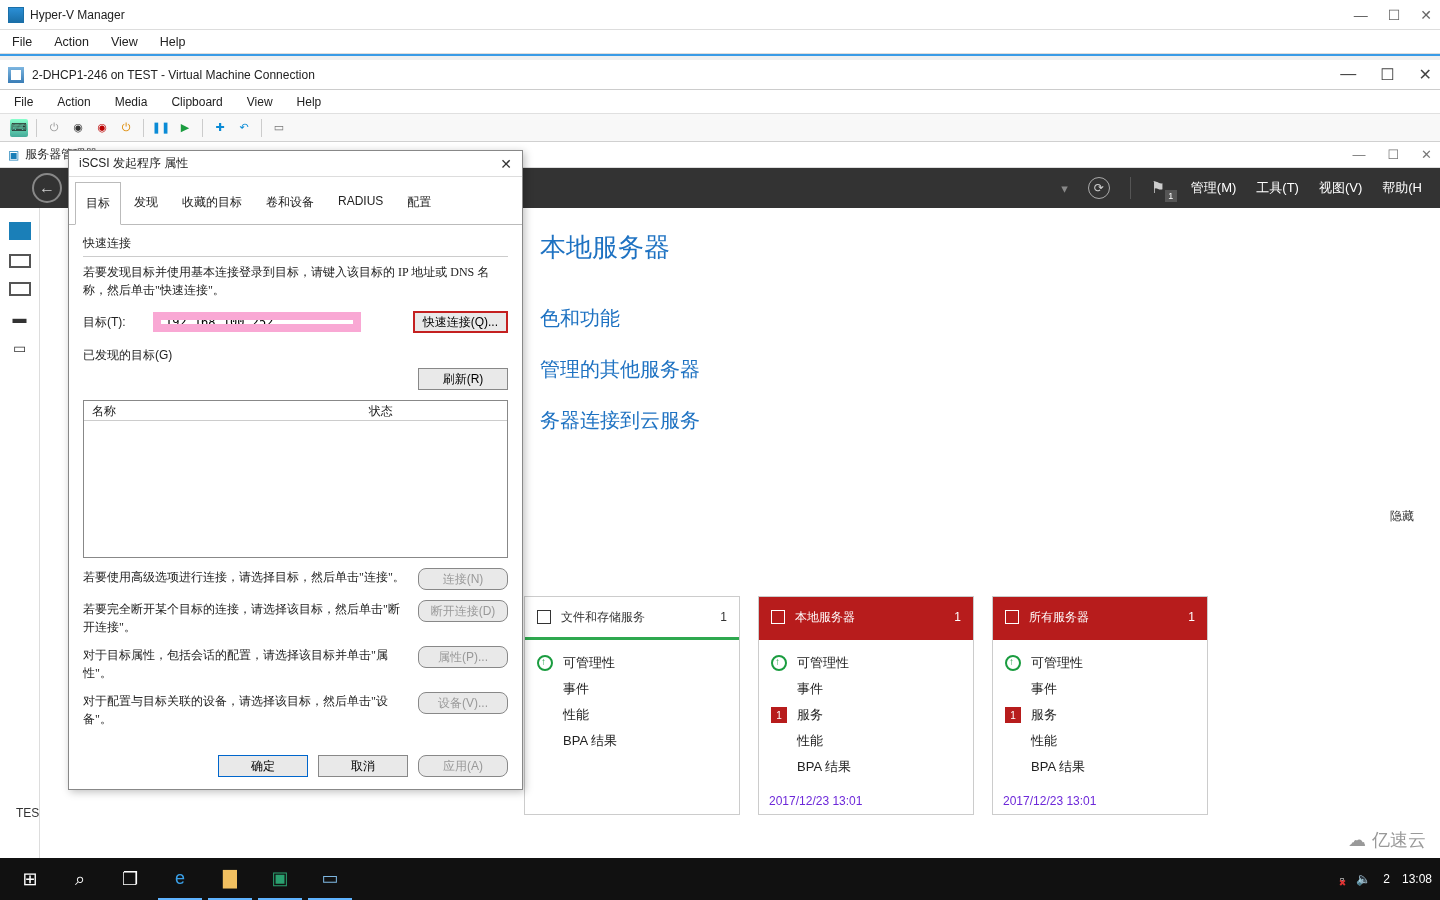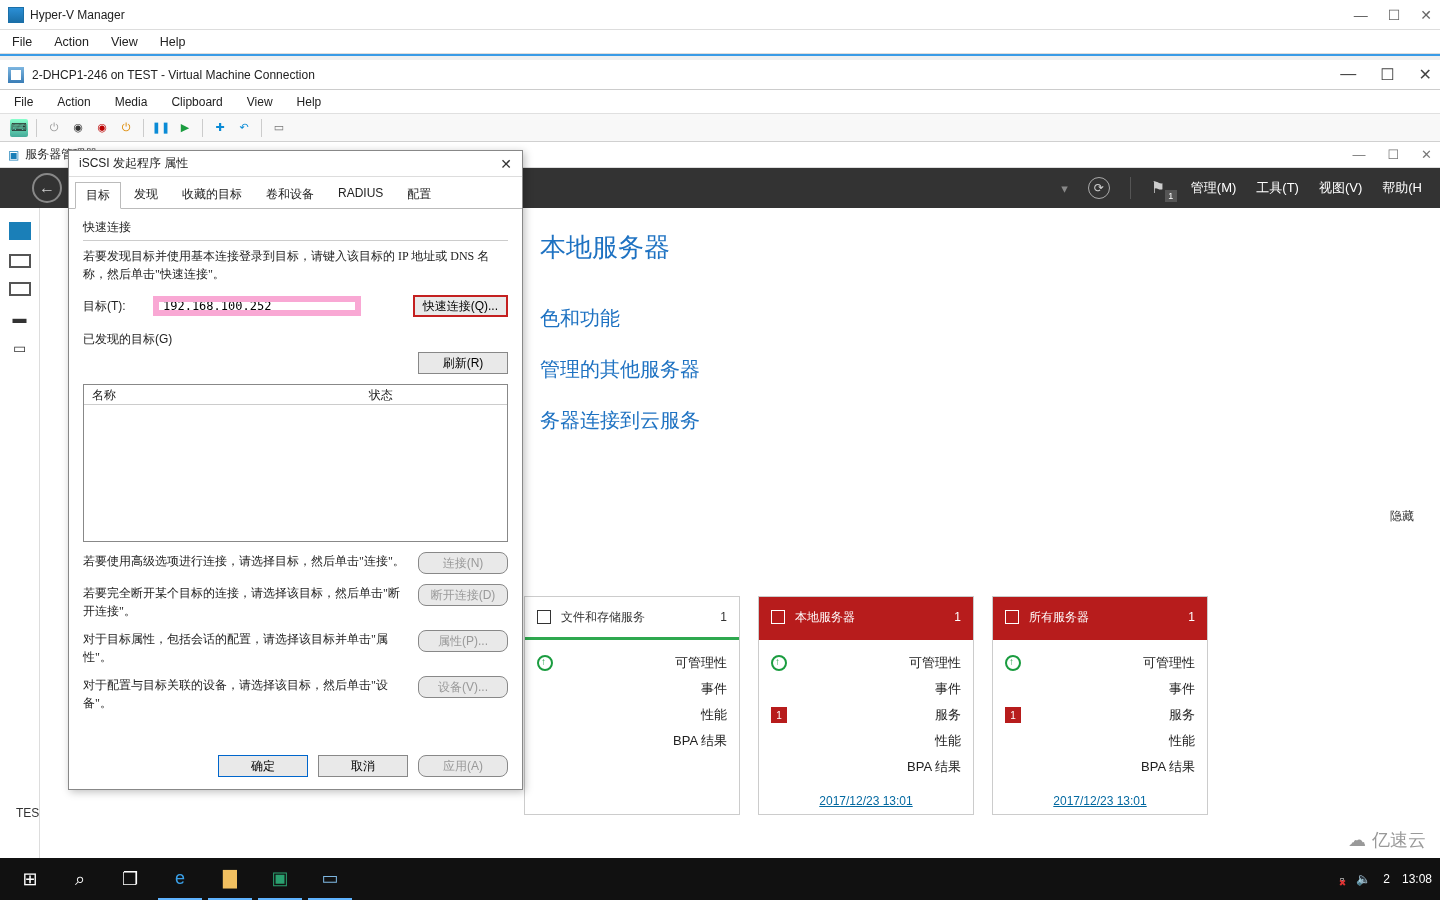--- a/index.html
+++ b/index.html
@@ -47,40 +47,40 @@
 
 .cards{position:absolute;left:524px;right:18px;top:596px;display:flex;gap:18px;}
 .card{width:216px;border:1px solid #ccc;background:#fff;}
 .card .chead{height:40px;display:flex;align-items:center;padding:0 12px;gap:10px;color:#333;}
 .card.red .chead{background:#b71c1c;color:#fff;}
 .card .chead .ci{width:14px;height:14px;border:1px solid currentColor;}
 .card .chead .cnt{margin-left:auto;}
 .card .gbar{height:3px;background:#2fa84f;}
 .card.red .gbar{background:#b71c1c;}
 .card .cbody{padding:10px 12px 8px;}
-.card .crow{display:flex;align-items:center;gap:10px;padding:4px 0;font-size:13px;justify-content:space-between;}
+.card .crow{display:flex;align-items:center;gap:10px;padding:4px 0;font-size:13px;}
 .card .crow .ok{width:16px;height:16px;border:2px solid #1a9c3f;border-radius:50%;position:relative;}
 .card .crow .ok::after{content:"↑";color:#1a9c3f;font-size:10px;position:absolute;top:-1px;left:2px;}
 .card .crow .err{width:16px;height:16px;background:#b71c1c;color:#fff;font-size:10px;display:flex;align-items:center;justify-content:center;}
-.card .cfoot{text-align:center;padding:6px 10px;color:#0369a1;font-size:12px;text-decoration:underline;}
+.card .cfoot{text-align:left;padding:6px 10px;color:#6d28d9;font-size:12px;}
 
 
 .dlg{position:absolute;left:68px;top:150px;width:455px;height:640px;background:#fff;border:1px solid #888;box-shadow:2px 2px 8px rgba(0,0,0,.25);z-index:50;}
 .dlg .dtitle{height:26px;display:flex;align-items:center;padding:0 10px;font-size:12px;border-bottom:1px solid #ddd;}
 .dlg .dtitle .x{margin-left:auto;font-size:14px;color:#333;cursor:pointer;}
 .dlg .tabs{display:flex;border-bottom:1px solid #bbb;padding:4px 6px 0;gap:2px;font-size:12px;}
-.dlg .tab{padding:4px 10px;border:1px solid transparent;cursor:pointer;}
+.dlg .tab{padding:12px 10px;border:1px solid transparent;cursor:pointer;}
 .dlg .tab.active{border:1px solid #bbb;border-bottom:1px solid #fff;background:#fff;position:relative;top:1px;}
 .dlg .dbody{padding:10px 14px;font-size:12px;}
 .group-label{font-size:12px;margin-bottom:4px;}
 .group-frame{border-top:1px solid #ccc;padding-top:6px;}
 .hint{line-height:1.5;margin-bottom:12px;font-family:SimSun,serif;}
 .row{display:flex;align-items:center;gap:10px;margin:8px 0;}
 .row label{width:60px;}
-.row input[type=text]{flex:0 0 208px;height:20px;border:6px solid #f9a8d4;padding:0 4px;font-family:SimSun,monospace;font-size:12px;}
+.row input[type=text]{flex:0 0 208px;height:20px;border:8px solid #f9a8d4;padding:0 4px;font-family:SimSun,monospace;font-size:12px;}
 .btn{min-width:90px;height:22px;border:1px solid #888;background:#e9e9e9;font-size:12px;cursor:pointer;padding:0 8px;}
 .btn.hl{border:2px solid #c42020;}
 .btn:disabled,.btn.disabled{color:#999;border-radius:8px;}
 .disc-label{margin-top:14px;font-size:12px;}
 .listbox{width:100%;height:158px;border:1px solid #888;margin-top:10px;background:#fff;}
 .listbox .lh{display:flex;border-bottom:1px solid #ccc;height:20px;}
 .listbox .lh div{padding:2px 8px;font-size:12px;}
 .actions{display:flex;align-items:flex-start;gap:10px;margin:10px 0;}
 .actions .atext{flex:1;line-height:1.5;font-family:SimSun,serif;}
 .dlg-footer{position:absolute;bottom:12px;right:14px;display:flex;gap:10px;}

